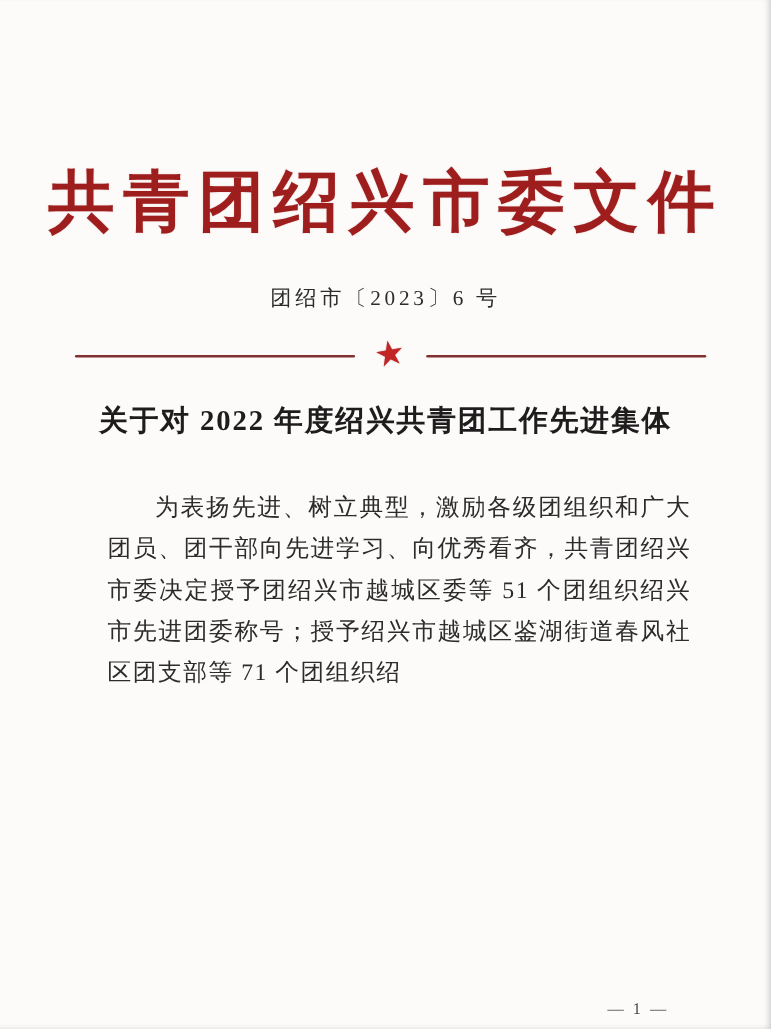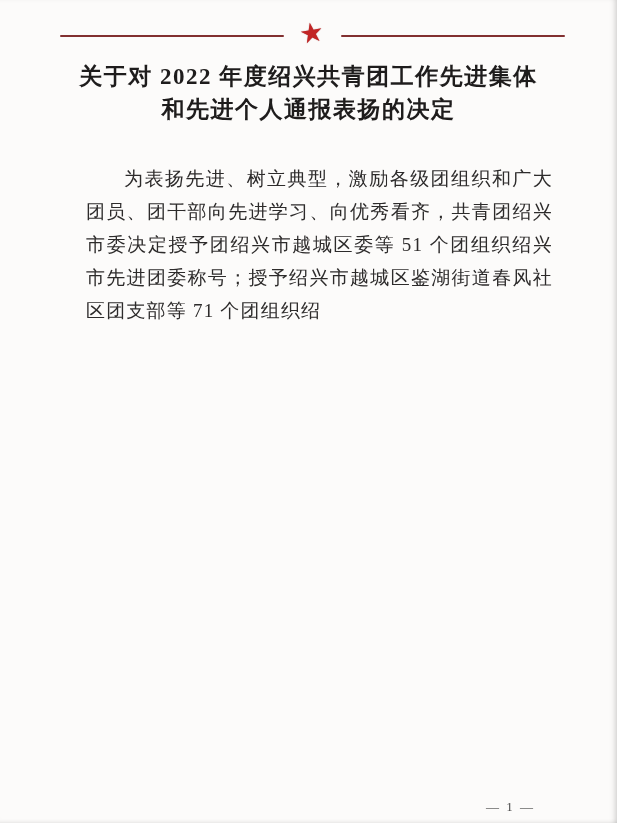--- a/index.html
+++ b/index.html
@@ -60,21 +60,21 @@
     display: inline-block;
     color: var(--star-red);
     font-size: 27px;
     line-height: 1;
     margin: 0 16px;
     transform: rotate(-10deg) translateY(-2px);
     text-shadow: 0 0 1px rgba(120,20,20,0.6);
   }
 
   .doc-title {
-    margin-top: 12px;
+    margin-top: 22px;
     text-align: center;
     color: #1e1c1c;
     font-size: 23px;
     font-weight: bold;
     letter-spacing: 1.5px;
     line-height: 1.42;
   }
 
   .body-text {
     margin-top: 36px;
@@ -95,31 +95,32 @@
     font-size: 13px;
     letter-spacing: 2px;
     font-family: "Liberation Serif", "DejaVu Serif", serif;
   }
 </style>
 </head>
 <body>
 
 <div class="page">
 
+  <div class="header-title">共青团绍兴市委文件</div>
 
+  <div class="doc-number">团绍市〔2023〕6 号</div>
 
   <div class="divider">
     <span class="line"></span>
     <span class="star">★</span>
     <span class="line"></span>
   </div>
 
   <div class="doc-title">
     <div>关于对 2022 年度绍兴共青团工作先进集体</div>
-    <div>和先进个人通报表扬的决定</div>
   </div>
 
   <div class="body-text">
     <p class="indent">为表扬先进、树立典型，激励各级团组织和广大团员、团干部向先进学习、向优秀看齐，共青团绍兴市委决定授予团绍兴市越城区委等 51 个团组织绍兴市先进团委称号；授予绍兴市越城区鉴湖街道春风社区团支部等 71 个团组织绍</p>
   </div>
 
   <div class="page-number">— 1 —</div>
 
 </div>
 

